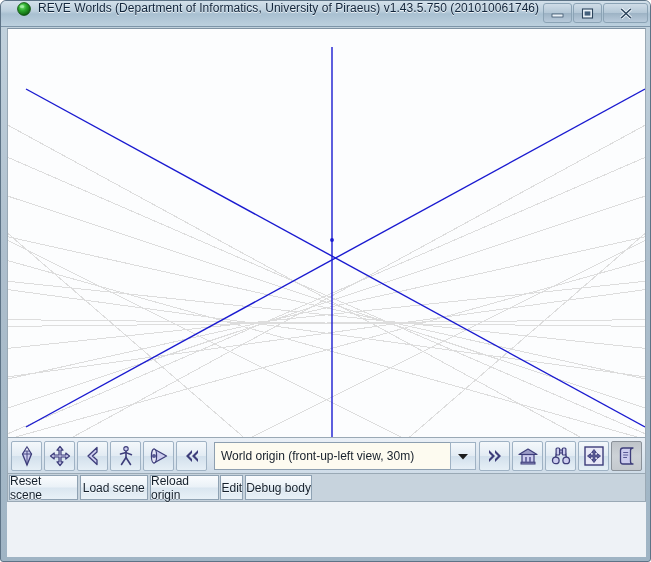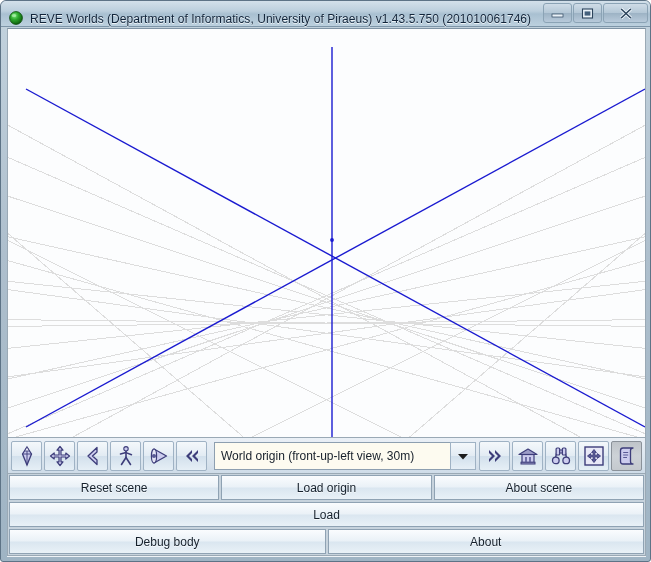--- a/index.html
+++ b/index.html
@@ -25,22 +25,23 @@
   
   #title-bar {
     position: absolute;
     left: 0; top: 0;
     width: 651px;
     height: 26px;
     background: linear-gradient(to bottom,
         #d3e0ea 0%, #bccfdd 40%, #a9c0d1 52%, #bcd0de 100%);
     border-bottom: 1px solid #7d95a8;
     display: flex;
-    align-items: flex-end;
+    align-items: flex-start;
     border-radius: 5px 5px 0 0;
+    padding-left: 8px;
   }
   #title-icon {
     width: 16px; height: 16px;
     margin-left: 7px; margin-right: 6px;
     flex: 0 0 auto;
   }
   #title-text {
     font-size: 12px;
     color: #11243a;
     white-space: nowrap;
@@ -153,25 +154,26 @@
     align-items: center;
     justify-content: center;
     cursor: default;
     flex: 0 0 auto;
   }
 
   
   #button-grid {
     width: 639px;
     display: flex;
-    flex-direction: column;
+    flex-direction: row;
     background: #c7d3dd;
     border-left: 1px solid #9aa9b5;
     border-right: 1px solid #9aa9b5;
     border-bottom: 1px solid #9aa9b5;
+    align-items: center;
   }
   .btn-row { display: flex; height: 27px; }
   .grid-btn {
     flex: 1 1 33.333%;
     margin: 1px;
     border: 1px solid #8fa2b3;
     background: linear-gradient(to bottom, #fafcfe 0%, #eaf1f7 48%, #dae6f0 52%, #e9f1f7 100%);
     display: flex;
     align-items: center;
     justify-content: center;
@@ -369,28 +371,27 @@
                    Q4.5 19 4.5 16.5 Z" fill="#ccccee" stroke="#3d3d7a" stroke-width="1.3" stroke-linejoin="round"></path>
           <path d="M7.2 7.5 L12.2 7.5 M7.2 10 L12.2 10 M7.2 12.5 L11 12.5" stroke="#5a5a96" stroke-width="1" fill="none"></path>
         </svg>
       </div>
     </div>
 
     <div id="button-grid">
 
       <div class="btn-row">
         <div class="grid-btn">Reset scene</div>
-        <div class="grid-btn">Load origin</div>
-        <div class="grid-btn">About scene</div>
+        <div class="grid-btn">Load scene</div>
+        <div class="grid-btn">Reload origin</div>
       </div>
 
       <div class="btn-row">
-        <div class="grid-btn">Load</div>
+        <div class="grid-btn">Edit</div>
       </div>
 
       <div class="btn-row">
         <div class="grid-btn">Debug body</div>
-        <div class="grid-btn">About</div>
       </div>
     </div>
 
   </div>
 </div>
 
 </body></html>

